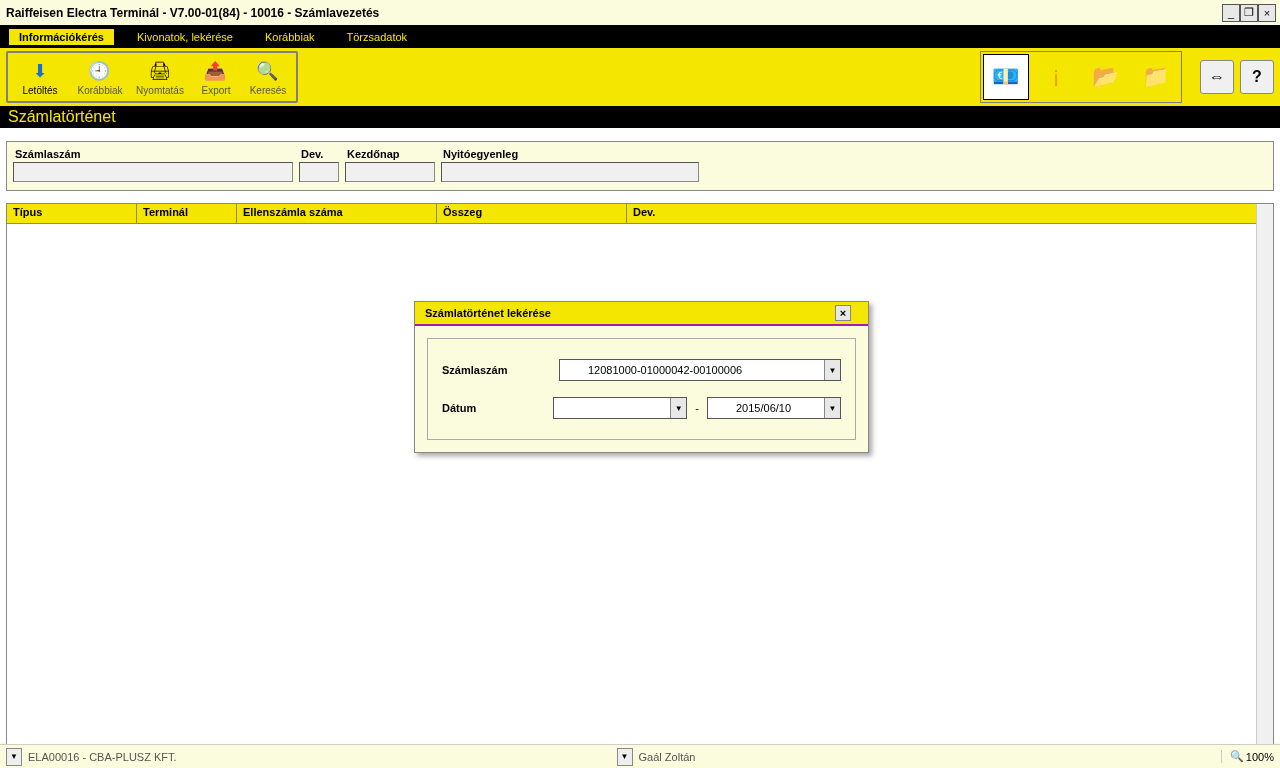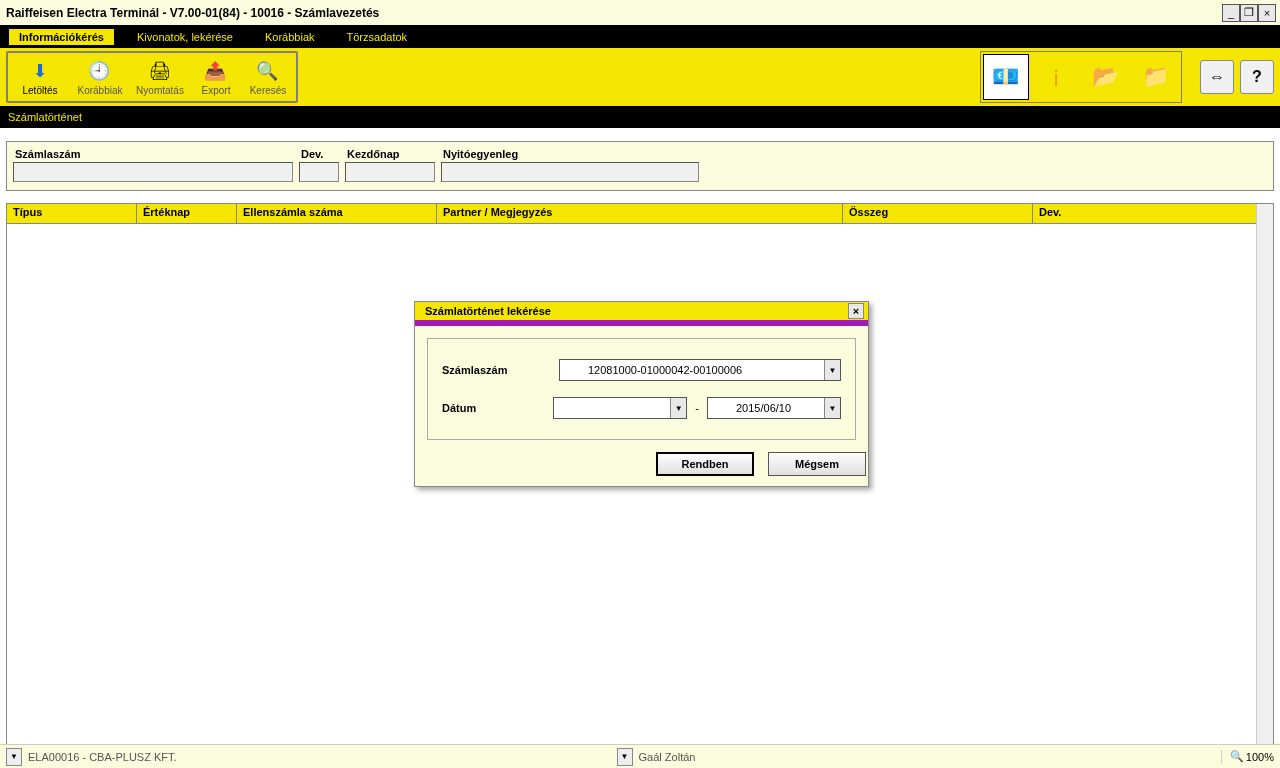--- a/index.html
+++ b/index.html
@@ -24,21 +24,21 @@
   .tool-icon { width: 24px; height: 24px; display: flex; align-items: center; justify-content: center; font-size: 18px; }
   .tool-label { color: #555; font-size: 10px; }
   .tool-btn.primary .tool-label { color: #000; }
   .toolbar-spacer { flex: 1; }
   .right-group { display: flex; border: 1px solid #808080; padding: 2px; gap: 4px; height: 52px; margin-right: 12px; }
   .right-ico { width: 46px; display: flex; align-items: center; justify-content: center; font-size: 22px; }
   .right-ico.active { border: 1px solid #000; background: #fff; }
   .corner-btn { width: 34px; height: 34px; border: 1px solid #888; border-radius: 3px; background: #f0f0f0; display: flex; align-items: center; justify-content: center; font-size: 16px; margin-left: 6px; font-weight: bold; }
 
   
-  .subheader { height: 22px; background: #000; color: #f5e600; display: flex; align-items: center; padding: 0 8px; font-size: 11px; }
+  .subheader { height: 22px; background: #000; color: #f5e600; display: flex; align-items: center; padding: 0 8px; font-size: 16px; }
 
   
   .content { position: absolute; top: 128px; left: 0; right: 0; bottom: 26px; background: #fff; padding: 13px 6px 6px 6px; }
   .filter-panel { border: 1px solid #888; background: #fbfbdd; padding: 0 6px 8px 6px; }
   .filter-row { display: flex; gap: 6px; align-items: flex-end; }
   .fcol { display: flex; flex-direction: column; }
   .fcol label { font-weight: bold; color: #000; padding: 6px 0 2px 2px; }
   .fcol input { height: 20px; border: 1px solid #888; border-top-color:#555; border-left-color:#555; background: #f0f0f0; }
   .fcol.c1 { width: 280px; }
   .fcol.c2 { width: 40px; }
@@ -54,21 +54,21 @@
   .th.t2 { width: 100px; }
   .th.t3 { width: 200px; }
   .th.t4 { flex: 1; }
   .th.t5 { width: 190px; }
   .th.t6 { width: 240px; border-right: none; }
 
   .scroll-ghost { position: absolute; right: 0; top: 0; bottom: 0; width: 17px; background: #f0f0f0; border-left: 1px solid #ccc; }
 
   
   .modal { position: absolute; left: 414px; top: 301px; width: 455px; background: #fbfbdd; border: 1px solid #888; box-shadow: 3px 3px 5px rgba(0,0,0,0.35); }
-  .modal-title { height: 24px; background: #f5e600; border-bottom: 6px solid #a21caf; display: flex; align-items: center; padding: 0 4px 0 10px; font-weight: bold; font-size: 12px; }
+  .modal-title { height: 24px; background: #f5e600; border-bottom: 2px solid #a21caf; display: flex; align-items: center; padding: 0 17px 0 10px; font-weight: bold; font-size: 12px; }
   .modal-title span { flex: 1; }
   .modal-close { width: 16px; height: 16px; border: 1px solid #888; background: #e8e8e8; font-size: 11px; display: flex; align-items: center; justify-content: center; }
   .modal-body { padding: 12px; }
   .form-box { border: 1px solid #aaa; padding: 18px 14px; }
   .form-row { display: flex; align-items: center; height: 26px; margin-bottom: 12px; }
   .form-row:last-child { margin-bottom: 0; }
   .form-lbl { width: 126px; font-weight: bold; }
   .combo { display: flex; border: 1px solid #555; height: 22px; background: #fff; }
   .combo input { border: none; padding: 0 0; outline: none; background: #fff; margin-left: 28px; }
   .combo .dd { width: 16px; border-left: 1px solid #888; background: #e8e8e8; display: flex; align-items: center; justify-content: center; font-size: 8px; }
@@ -160,23 +160,22 @@
       <div class="fcol c5">
         <label>Nyitóegyenleg</label>
         <input type="text" value="" style="">
       </div>
     </div>
   </div>
 
   <div class="table-wrap">
     <div class="table-header">
       <div class="th t1">Típus</div>
-      <div class="th t2">Értéknap</div>
+      <div class="th t2">Terminál</div>
       <div class="th t3">Ellenszámla száma</div>
-      <div class="th t4">Partner / Megjegyzés</div>
       <div class="th t5">Összeg</div>
       <div class="th t6">Dev.</div>
     </div>
     <div class="scroll-ghost"></div>
   </div>
 </div>
 
 <div class="modal">
   <div class="modal-title">
     <span>Számlatörténet lekérése</span>
@@ -198,24 +197,20 @@
           <div class="dd">▼</div>
         </div>
         <div class="dash">-</div>
         <div class="combo w2">
           <input type="text" value="2015/06/10" style="">
           <div class="dd">▼</div>
         </div>
       </div>
     </div>
   </div>
-  <div class="modal-buttons">
-    <button class="btn primary">Rendben</button>
-    <button class="btn">Mégsem</button>
-  </div>
 </div>
 
 <div class="statusbar">
   <div class="status-dd">▼</div>
   <div class="status-txt">ELA00016 - CBA-PLUSZ KFT.</div>
   <div class="status-spacer-1"></div>
   <div class="status-dd">▼</div>
   <div class="status-txt">Gaál Zoltán</div>
   <div class="status-date">2015/06/10 10:56</div>
   <div class="status-zoom">

